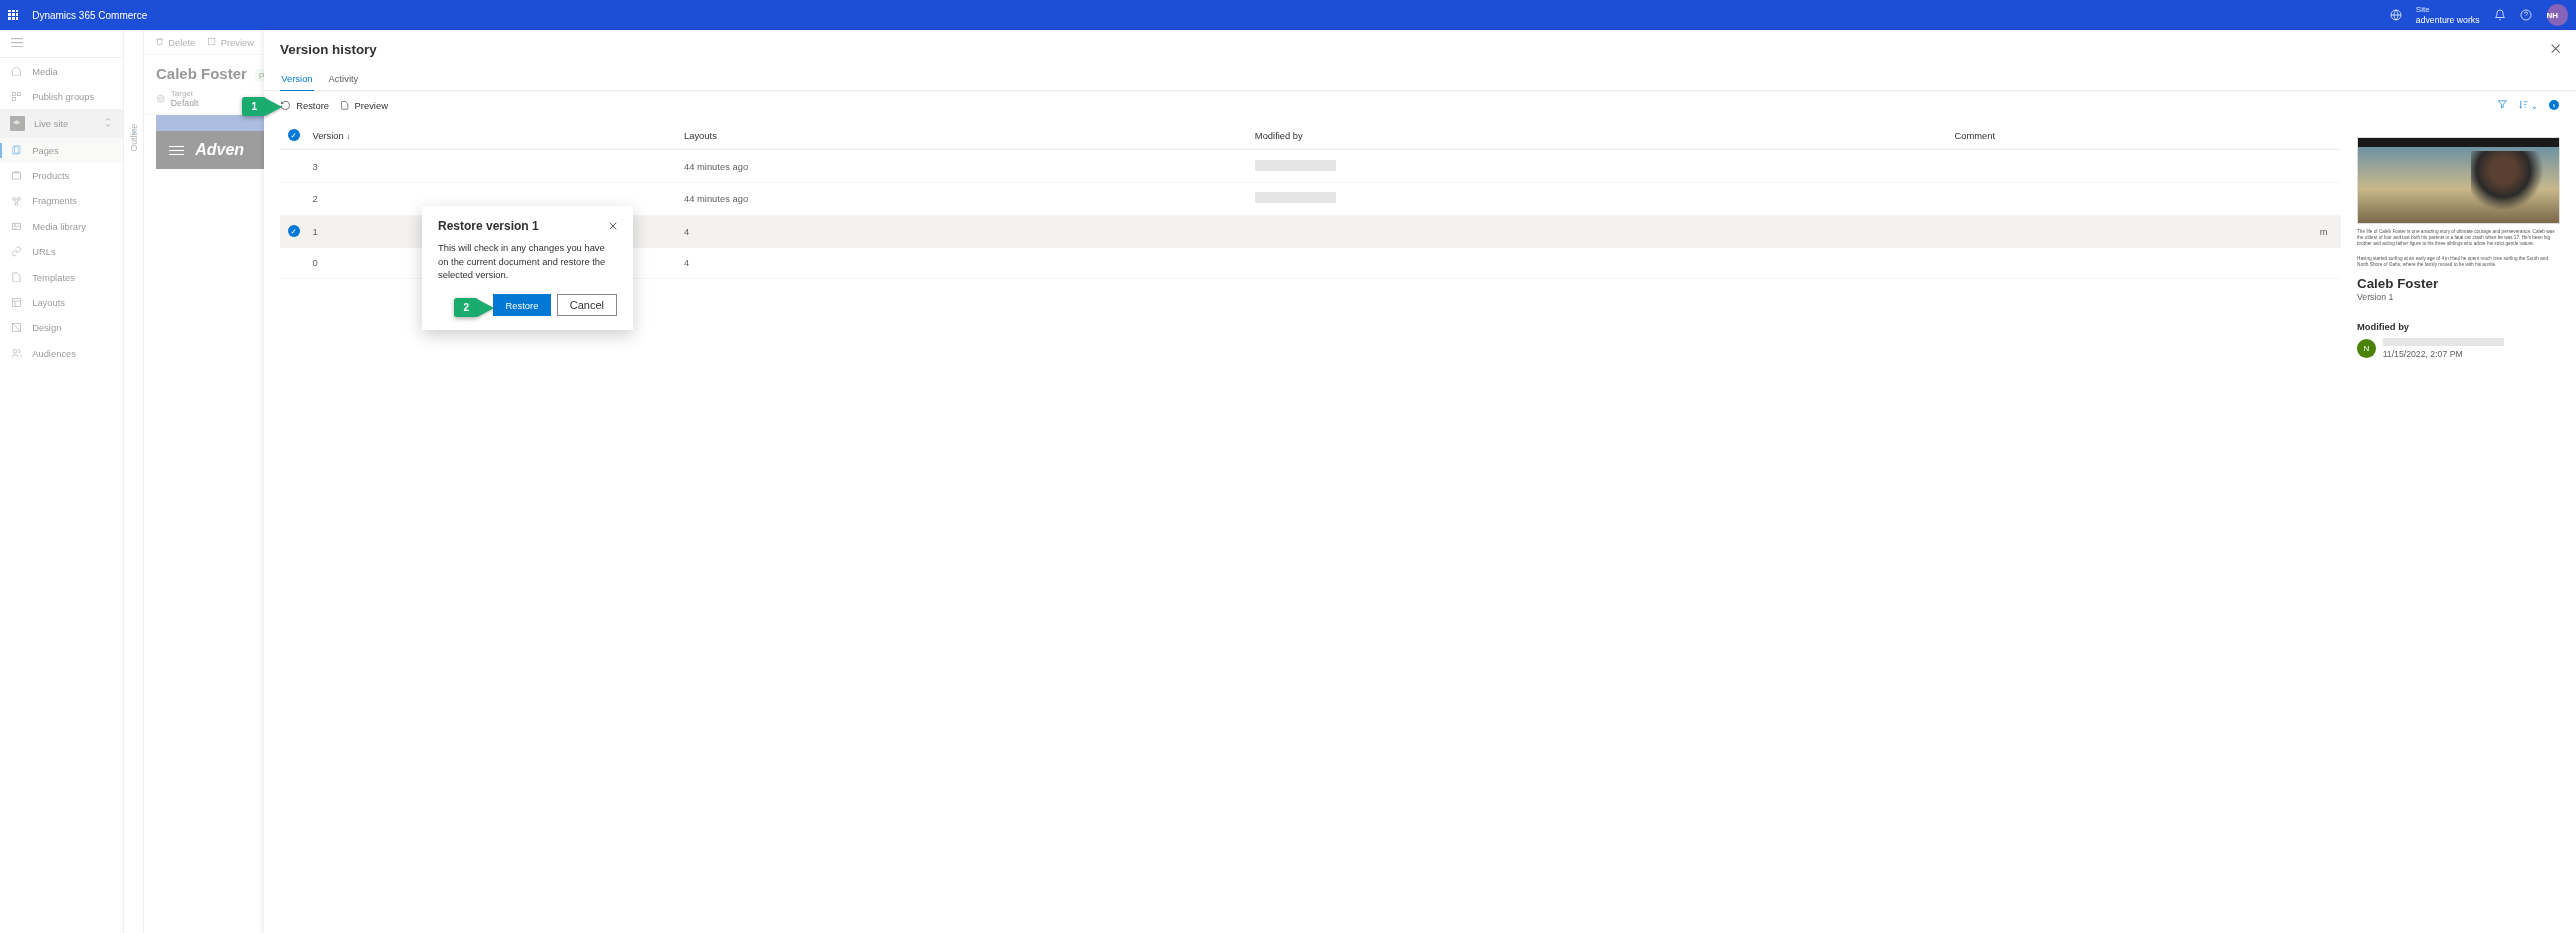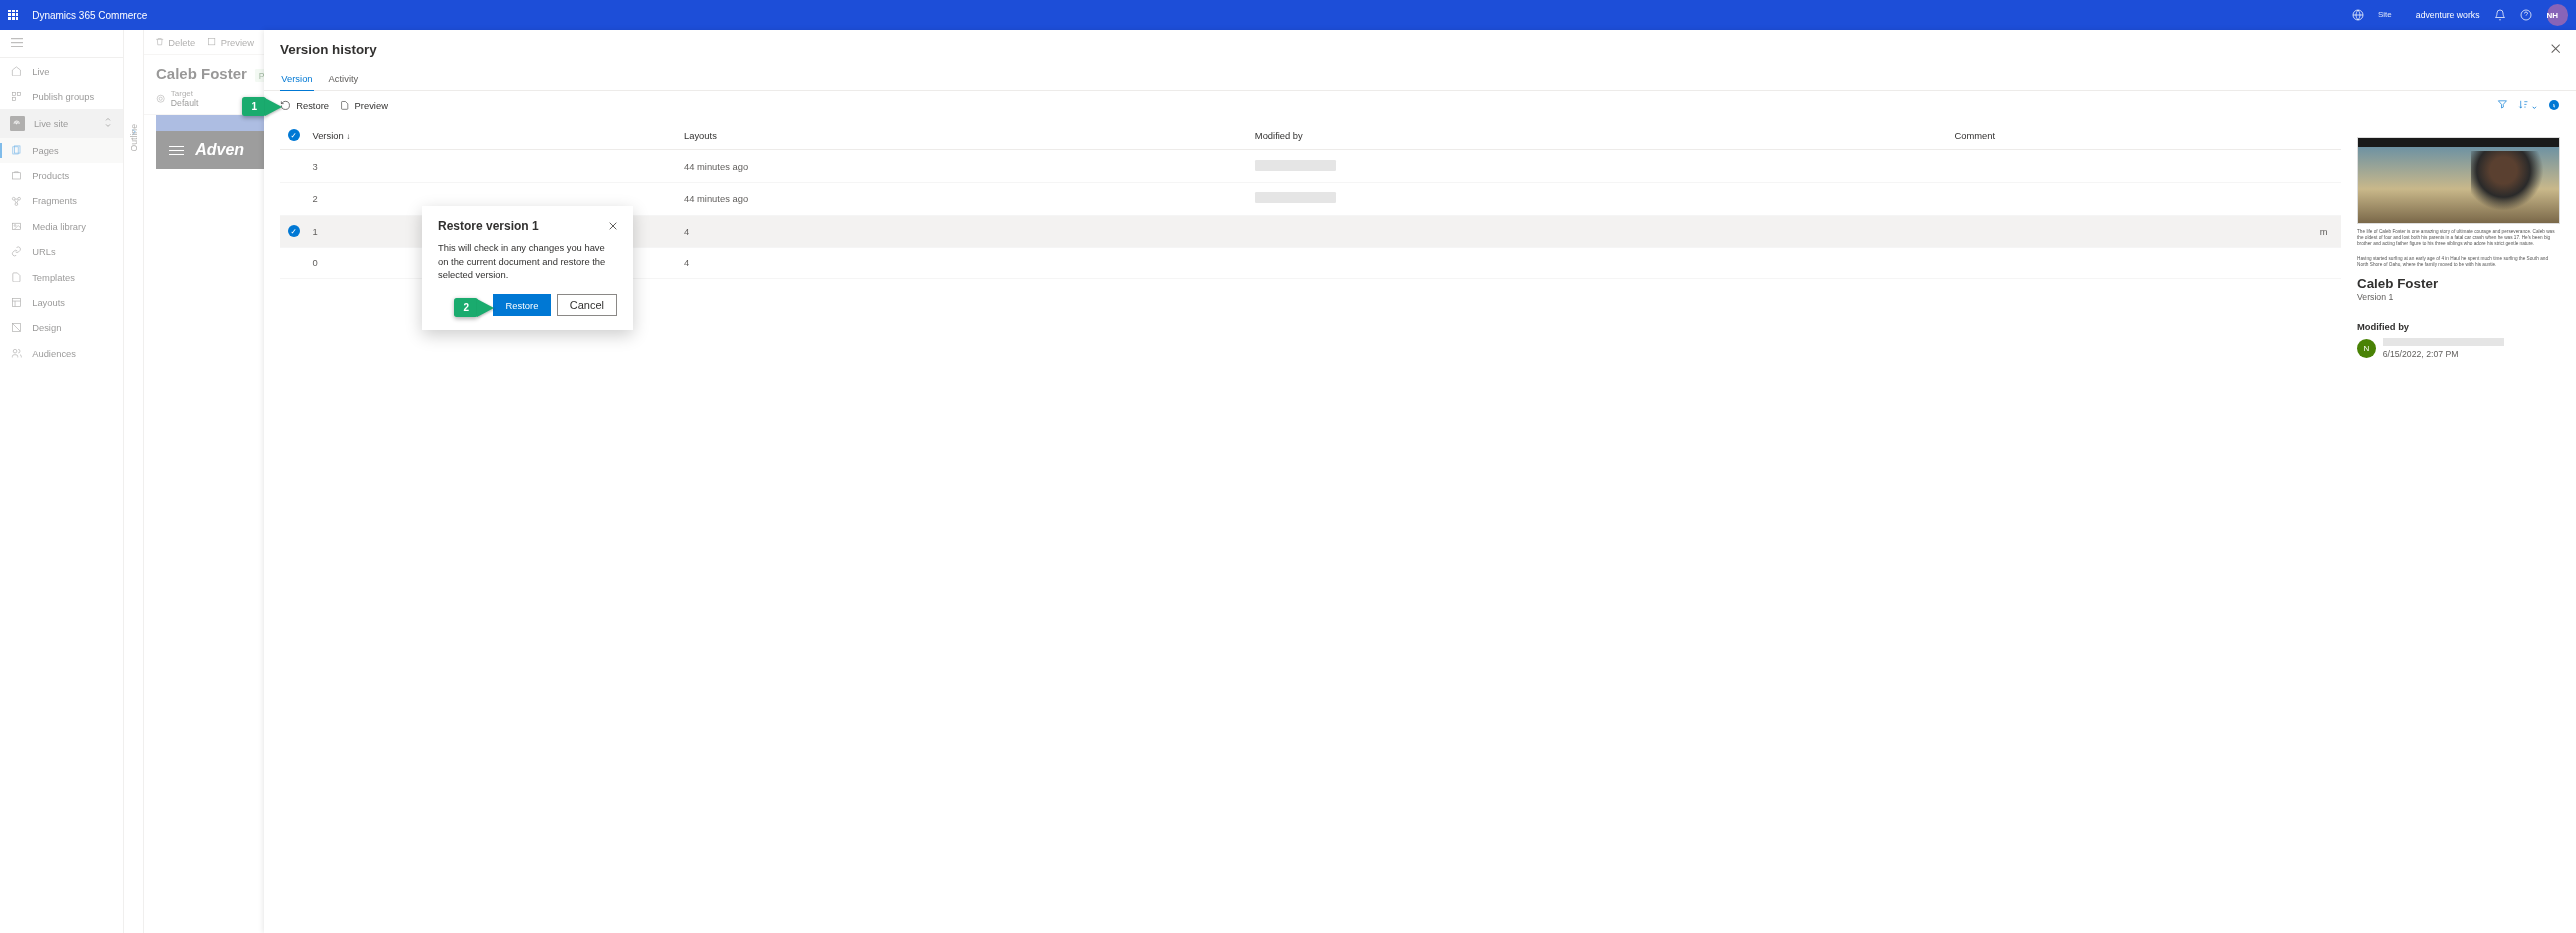--- a/index.html
+++ b/index.html
@@ -7,21 +7,21 @@
     
     .overlay-dim { position: absolute; inset: 0; background: rgba(255,255,255,0.5); z-index: 5; pointer-events: none; }
     
     
     .top-bar { background: #1d4ed8; color: #fff; height: 30px; display: flex; align-items: center; padding: 0 8px; position: relative; z-index: 1; }
     .waffle { width: 10.8px; height: 10.8px; display: grid; grid-template-columns: repeat(3,1fr); gap: 0.7px; margin-right: 13.4px; }
     .waffle span { background: #fff; width:2.7px; height:2.7px; }
     .brand { font-size: 10px; font-weight: 400; }
     .top-spacer { flex: 1; }
     .top-right { display: flex; align-items: center; gap: 13.4px; }
-    .site-sel { display: flex; flex-direction: row; line-height: 1.2; font-size: 8.7px; gap: 24px; }
+    .site-sel { display: flex; flex-direction: column; line-height: 1.2; font-size: 8.7px; }
     .site-sel .label { font-size: 8px; opacity: 0.85; }
     .avatar-circle { width: 21.5px; height: 21.5px; border-radius: 50%; background: #8764b8; display:flex; align-items:center; justify-content:flex-start; font-size:8px; font-weight:600; }
     .top-icon { width: 13.4px; height: 13.4px; display:flex; align-items:center; justify-content:center; }
     
     
     .main-area { display: flex; height: calc(100vh - 30px); position: relative; }
     .left-nav { width: 124px; border-right: 0.7px solid #e1dfdd; background: #fff; position: relative; z-index:1; }
     .nav-toggle { padding: 8px 10.8px; border-bottom: 0.7px solid #e1dfdd; }
     .nav-item { display: flex; align-items: center; padding: 6.7px 10.8px; gap: 9.4px; cursor: pointer; color: #323130; position:relative; }
     .nav-item.active { background: #f3f2f1; }
@@ -157,21 +157,21 @@
       <svg width="12" height="9.4" viewBox="0 0 18 14" fill="none" stroke="#605e5c" stroke-width="1.5">
           <path d="M0 1h18M0 7h18M0 13h18"></path>
         </svg>
     </div>
     <div class="nav-item">
       <span class="nav-icon">
           <svg width="10.8" height="10.8" viewBox="0 0 24 24" fill="none" stroke="currentColor" stroke-width="1.5">
             <path d="M3 9l9-7 9 7v11a2 2 0 01-2 2H5a2 2 0 01-2-2z"></path>
           </svg>
         </span>
-      <span>Live</span>
+      <span>Media</span>
     </div>
     <div class="nav-item">
       <span class="nav-icon">
           <svg width="10.8" height="10.8" viewBox="0 0 24 24" fill="none" stroke="currentColor" stroke-width="1.5">
             <rect x="3" y="3" width="7" height="7"></rect>
             <rect x="14" y="3" width="7" height="7"></rect>
             <rect x="3" y="14" width="7" height="7"></rect>
           </svg>
         </span>
       <span>Publish groups</span>
@@ -428,21 +428,21 @@
       <div class="detail-sub">Having started surfing at an early age of 4 in Haul he spent much time surfing the South and North Shore of Oahu, where the family moved to be with his auntie.</div>
       <h3>Caleb Foster</h3>
       <span class="vnum">Version 1</span>
       <div class="modby">Modified by</div>
       <div class="modrow">
         <div class="modav">
             <span>N</span>
           </div>
         <div class="modinfo">
           <span class="redact2"></span>
-          <span class="date">6/15/2022, 2:07 PM</span>
+          <span class="date">11/15/2022, 2:07 PM</span>
         </div>
       </div>
     </div>
   </div>
 </div>
 
 <div class="modal">
   <div class="modal-h">
     <h3>Restore version 1</h3>
     <span class="modal-close">

